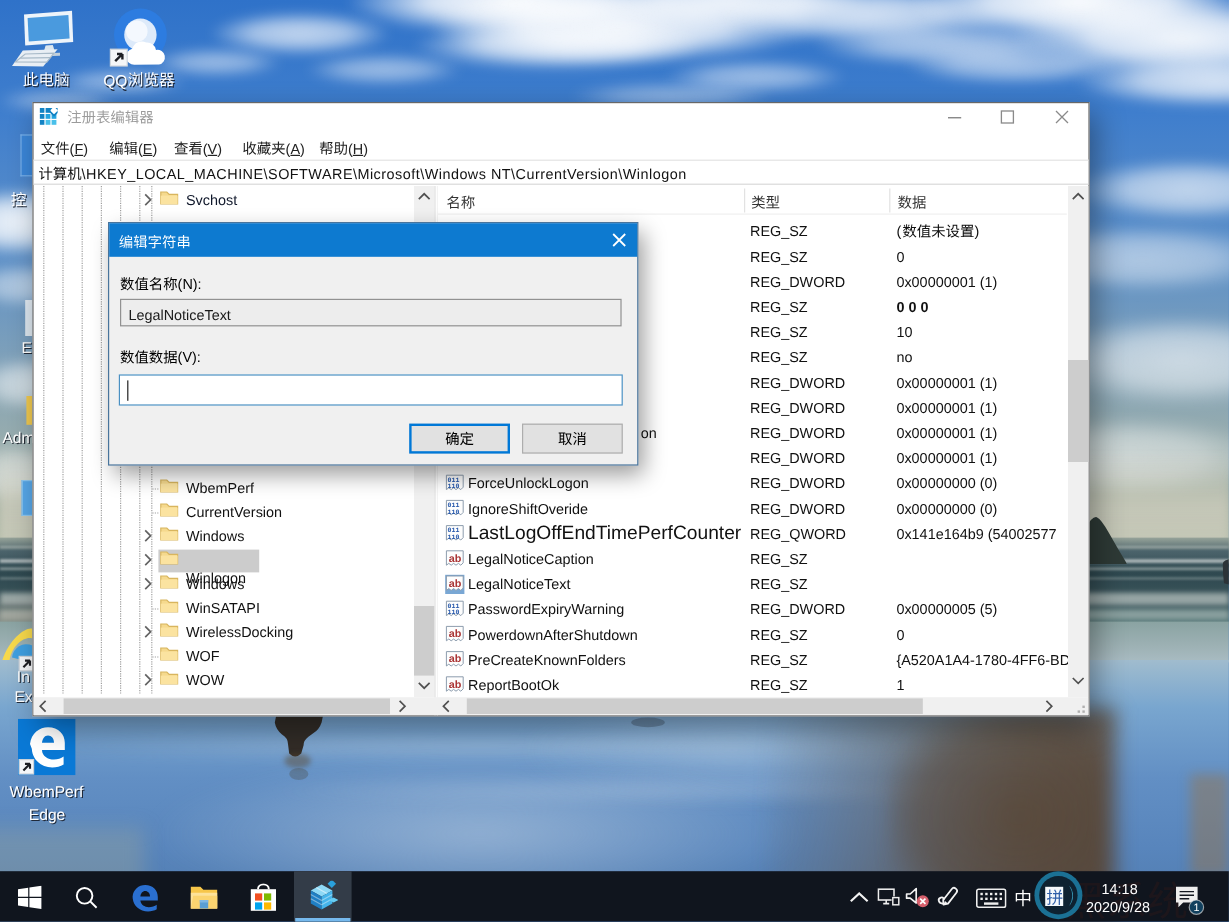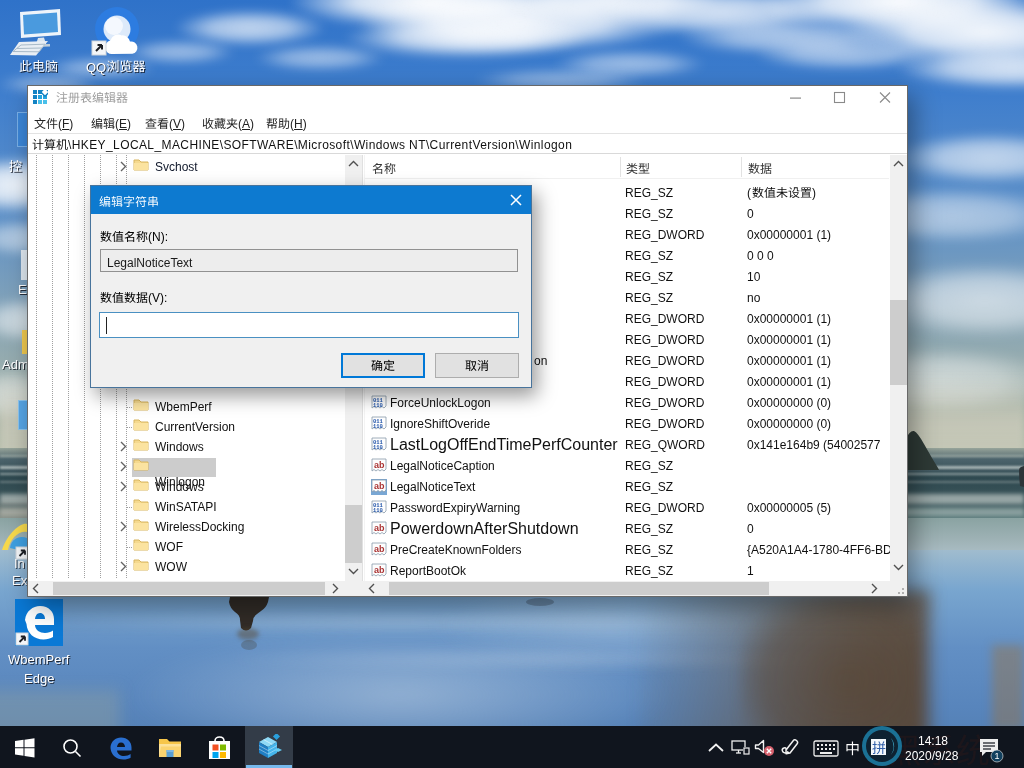--- a/index.html
+++ b/index.html
@@ -260,21 +260,21 @@
     <line x1="620.5" y1="157" x2="620.5" y2="177" stroke="#e2e2e2" stroke-width="1"></line>
     <line x1="741.5" y1="157" x2="741.5" y2="177" stroke="#e2e2e2" stroke-width="1"></line>
     <line x1="365" y1="178.5" x2="889" y2="178.5" stroke="#f0f0f0" stroke-width="1"></line>
   </svg>
 <div style="position:absolute;left:625px;top:185px;font-size:12px;line-height:16px;color:#111111;white-space:pre;">REG_SZ</div>
 <div style="position:absolute;left:625px;top:206px;font-size:12px;line-height:16px;color:#111111;white-space:pre;">REG_SZ</div>
 <div style="position:absolute;left:747px;top:206px;font-size:12px;line-height:16px;color:#111111;white-space:pre;">0</div>
 <div style="position:absolute;left:625px;top:227px;font-size:12px;line-height:16px;color:#111111;white-space:pre;">REG_DWORD</div>
 <div style="position:absolute;left:747px;top:227px;font-size:12px;line-height:16px;color:#111111;white-space:pre;">0x00000001 (1)</div>
 <div style="position:absolute;left:625px;top:248px;font-size:12px;line-height:16px;color:#111111;white-space:pre;">REG_SZ</div>
-<div style="position:absolute;left:747px;top:248px;font-size:12px;line-height:16px;color:#111111;white-space:pre;">0 0 0</div>
+<div style="position:absolute;left:747px;top:248px;font-size:12px;line-height:16px;color:#111111;white-space:pre;font-weight:bold;">0 0 0</div>
 <div style="position:absolute;left:625px;top:269px;font-size:12px;line-height:16px;color:#111111;white-space:pre;">REG_SZ</div>
 <div style="position:absolute;left:747px;top:269px;font-size:12px;line-height:16px;color:#111111;white-space:pre;">10</div>
 <div style="position:absolute;left:625px;top:290px;font-size:12px;line-height:16px;color:#111111;white-space:pre;">REG_SZ</div>
 <div style="position:absolute;left:747px;top:290px;font-size:12px;line-height:16px;color:#111111;white-space:pre;">no</div>
 <div style="position:absolute;left:625px;top:311px;font-size:12px;line-height:16px;color:#111111;white-space:pre;">REG_DWORD</div>
 <div style="position:absolute;left:747px;top:311px;font-size:12px;line-height:16px;color:#111111;white-space:pre;">0x00000001 (1)</div>
 <div style="position:absolute;left:625px;top:332px;font-size:12px;line-height:16px;color:#111111;white-space:pre;">REG_DWORD</div>
 <div style="position:absolute;left:747px;top:332px;font-size:12px;line-height:16px;color:#111111;white-space:pre;">0x00000001 (1)</div>
 <div style="position:absolute;left:534px;top:353px;font-size:12px;line-height:16px;color:#111111;white-space:pre;">on</div>
 <div style="position:absolute;left:625px;top:353px;font-size:12px;line-height:16px;color:#111111;white-space:pre;">REG_DWORD</div>
@@ -290,21 +290,21 @@
 <div style="position:absolute;left:390px;top:437px;font-size:16px;line-height:16px;color:#111111;white-space:pre;">LastLogOffEndTimePerfCounter</div>
 <div style="position:absolute;left:625px;top:437px;font-size:12px;line-height:16px;color:#111111;white-space:pre;">REG_QWORD</div>
 <div style="position:absolute;left:747px;top:437px;font-size:12px;line-height:16px;color:#111111;white-space:pre;">0x141e164b9 (54002577</div>
 <div style="position:absolute;left:390px;top:458px;font-size:12px;line-height:16px;color:#111111;white-space:pre;">LegalNoticeCaption</div>
 <div style="position:absolute;left:625px;top:458px;font-size:12px;line-height:16px;color:#111111;white-space:pre;">REG_SZ</div>
 <div style="position:absolute;left:390px;top:479px;font-size:12px;line-height:16px;color:#111111;white-space:pre;">LegalNoticeText</div>
 <div style="position:absolute;left:625px;top:479px;font-size:12px;line-height:16px;color:#111111;white-space:pre;">REG_SZ</div>
 <div style="position:absolute;left:390px;top:500px;font-size:12px;line-height:16px;color:#111111;white-space:pre;">PasswordExpiryWarning</div>
 <div style="position:absolute;left:625px;top:500px;font-size:12px;line-height:16px;color:#111111;white-space:pre;">REG_DWORD</div>
 <div style="position:absolute;left:747px;top:500px;font-size:12px;line-height:16px;color:#111111;white-space:pre;">0x00000005 (5)</div>
-<div style="position:absolute;left:390px;top:521px;font-size:16px;line-height:16px;color:#111111;white-space:pre;">PowerdownAfterShutdown</div>
+<div style="position:absolute;left:390px;top:521px;font-size:12px;line-height:16px;color:#111111;white-space:pre;">PowerdownAfterShutdown</div>
 <div style="position:absolute;left:625px;top:521px;font-size:12px;line-height:16px;color:#111111;white-space:pre;">REG_SZ</div>
 <div style="position:absolute;left:747px;top:521px;font-size:12px;line-height:16px;color:#111111;white-space:pre;">0</div>
 <div style="position:absolute;left:390px;top:542px;font-size:12px;line-height:16px;color:#111111;white-space:pre;">PreCreateKnownFolders</div>
 <div style="position:absolute;left:625px;top:542px;font-size:12px;line-height:16px;color:#111111;white-space:pre;">REG_SZ</div>
 <div style="position:absolute;left:747px;top:542px;font-size:12px;line-height:16px;color:#111111;white-space:pre;">{A520A1A4-1780-4FF6-BD</div>
 <div style="position:absolute;left:390px;top:563px;font-size:12px;line-height:16px;color:#111111;white-space:pre;">ReportBootOk</div>
 <div style="position:absolute;left:625px;top:563px;font-size:12px;line-height:16px;color:#111111;white-space:pre;">REG_SZ</div>
 <div style="position:absolute;left:747px;top:563px;font-size:12px;line-height:16px;color:#111111;white-space:pre;">1</div>
 <div style="position:absolute;left:747px;top:185px;font-size:12px;line-height:16px;color:#111111;white-space:pre;">(</div>
 <div style="position:absolute;left:812px;top:185px;font-size:12px;line-height:16px;color:#111111;white-space:pre;">)</div>

